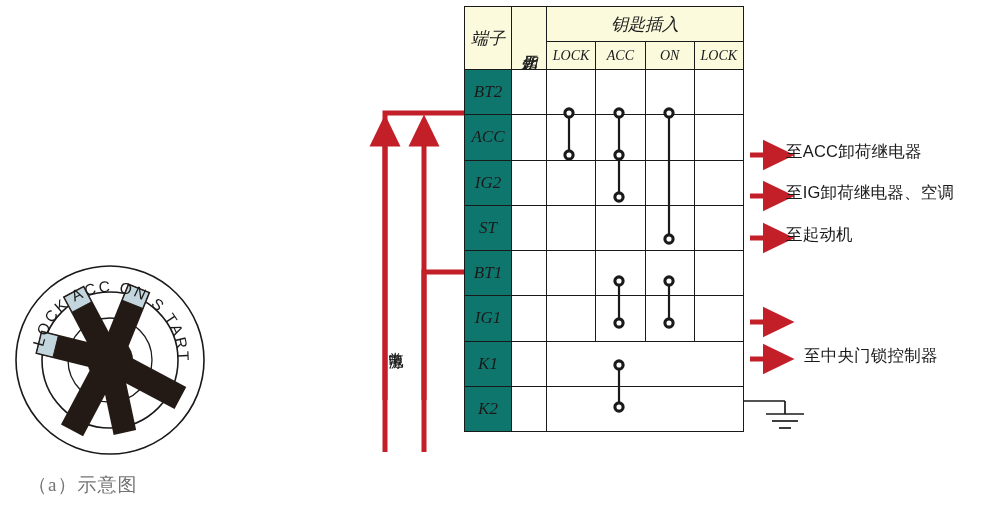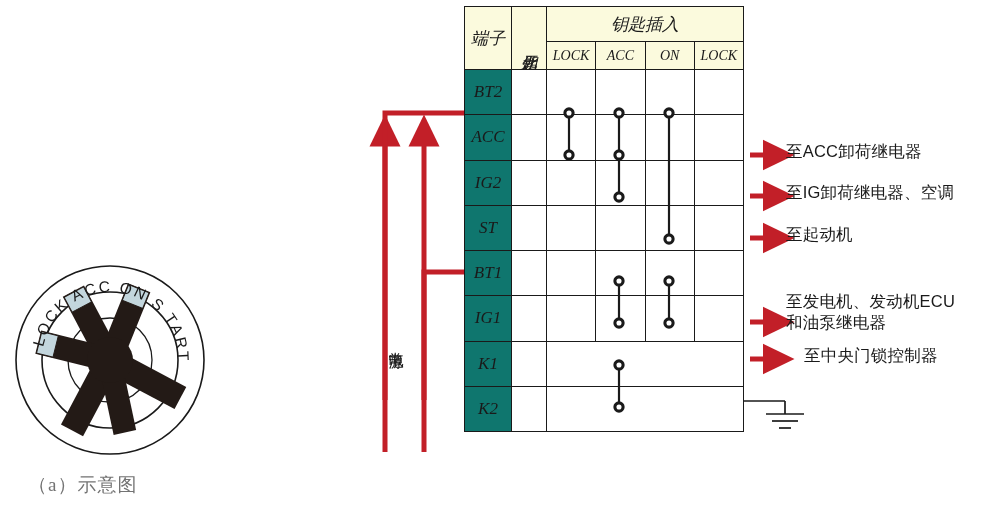--- a/index.html
+++ b/index.html
@@ -320,18 +320,16 @@
       <line x1="772" y1="421" x2="798" y2="421"></line>
       <line x1="779" y1="428" x2="791" y2="428"></line>
     </g>
   </svg>
 
   <div class="power-label">常电源</div>
 
   <div class="annot" id="annot-acc">至ACC卸荷继电器</div>
   <div class="annot" id="annot-ig2">至IG卸荷继电器、空调</div>
   <div class="annot" id="annot-st">至起动机</div>
-  <div class="annot" id="annot-ig1">至发电机、发动机ECU
-和油泵继电器</div>
   <div class="annot" id="annot-k1">至中央门锁控制器</div>
 
 
 </div>
 
 </body></html>

